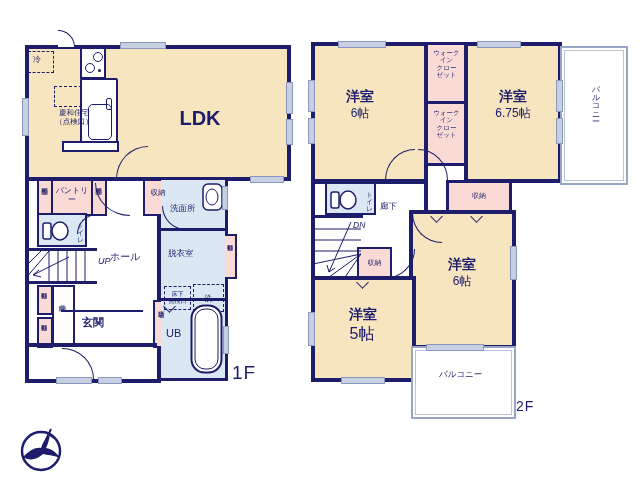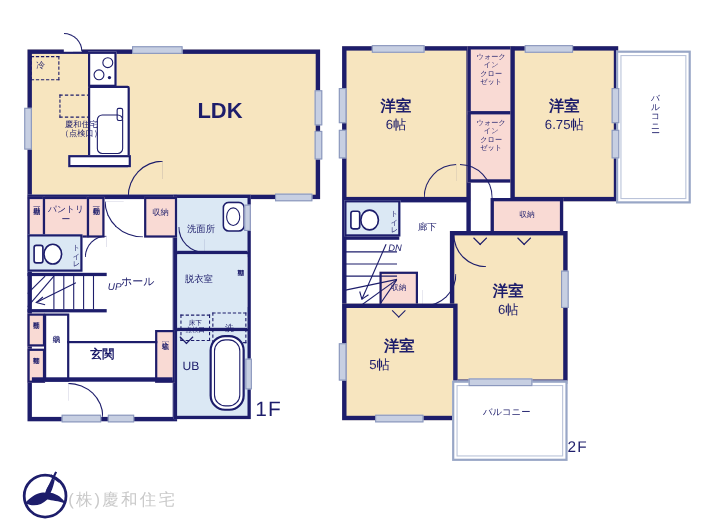--- a/index.html
+++ b/index.html
@@ -10,21 +10,21 @@
     --win:#c7cfe2;
     --winb:#8b97bd;
     --bal:#98a6c6;
   }
   html,body{margin:0;padding:0;background:#fff;}
   #canvas{position:relative;width:640px;height:480px;background:#fff;overflow:hidden;
     font-family:"Liberation Sans","DejaVu Sans",sans-serif;color:var(--wall);}
   .room{position:absolute;box-sizing:border-box;}
   .b4{border:4px solid var(--wall);}
   .b3{border:3px solid var(--wall);}
-  .b2{border:2px solid var(--wall);}
+  .b2{border:2px solid var(--wall);margin-left:12px;}
   .cream{background:var(--room);}
   .pink{background:var(--storage);}
   .blue{background:var(--wet);}
   .white{background:#fff;}
   .lbl{position:absolute;color:var(--wall);line-height:1.15;white-space:pre-line;z-index:6;}
   .ctr{text-align:center;}
   .vtext{writing-mode:vertical-rl;text-orientation:upright;letter-spacing:0px;line-height:1;}
   .bold{font-weight:bold;}
   .ital{font-style:italic;}
   .win{position:absolute;background:var(--win);border:1px solid var(--winb);box-sizing:border-box;z-index:5;}
@@ -62,21 +62,21 @@
     <div style="position:absolute;left:16px;top:20px;width:3px;height:3px;background:var(--wall);border-radius:50%;"></div>
   </div>
   <div class="icon" style="left:80px;top:78px;width:38px;height:74px;background:#fff;border:2px solid var(--wall);box-sizing:border-box;border-radius:2px;">
     <div style="position:absolute;left:6px;top:24px;width:22px;height:34px;border:1px solid var(--wall);border-radius:5px;"></div>
     <div style="position:absolute;left:24px;top:18px;width:4px;height:10px;border:1px solid var(--wall);border-radius:2px;"></div>
   </div>
   <div class="icon" style="left:62px;top:141px;width:57px;height:11px;background:#fff;border:2px solid var(--wall);box-sizing:border-box;"></div>
   <div class="dash" style="left:54px;top:86px;width:28px;height:21px;"></div>
   <div class="lbl ctr" style="left:40px;top:109px;width:68px;font-size:7.5px;">慶和住宅
 （点検口）</div>
-  <div class="lbl ctr bold" style="left:150px;top:90px;width:100px;font-size:20px;">LDK</div>
+  <div class="lbl ctr bold" style="left:150px;top:107px;width:100px;font-size:20px;">LDK</div>
   <div class="arc tl" style="left:116px;top:146px;width:32px;height:33px;"></div>
   <div class="fin" style="left:58px;top:30px;width:16px;height:16px;"></div>
 
   <div class="room b2 pink" style="left:25px;top:179px;width:16px;height:37px;">
     <span class="lbl vtext" style="left:2px;top:2px;font-size:6.5px;">可動棚</span>
   </div>
   <div class="room b2 pink" style="left:39px;top:179px;width:42px;height:37px;">
     <span class="lbl ctr" style="left:1px;top:5px;width:36px;font-size:8px;">パントリー</span>
   </div>
   <div class="room b2 pink" style="left:79px;top:179px;width:16px;height:37px;">
@@ -231,21 +231,21 @@
   </div>
 
   <div class="room b4 cream" style="left:409px;top:210px;width:107px;height:139px;"></div>
   <div class="lbl ctr bold" style="left:432px;top:256px;width:60px;font-size:14px;">洋室</div>
   <div class="lbl ctr" style="left:432px;top:275px;width:60px;font-size:12px;">6帖</div>
   <div class="chev" style="left:432px;top:212px;"></div>
   <div class="chev" style="left:472px;top:212px;"></div>
 
   <div class="room b4 cream" style="left:311px;top:276px;width:105px;height:106px;"></div>
   <div class="lbl ctr bold" style="left:333px;top:306px;width:60px;font-size:14px;">洋室</div>
-  <div class="lbl ctr" style="left:315px;top:325px;width:60px;font-size:12px;">5帖</div>
+  <div class="lbl ctr" style="left:332px;top:325px;width:60px;font-size:16px;">5帖</div>
   <div class="chev" style="left:358px;top:278px;"></div>
 
   <div class="balcony" style="left:411px;top:346px;width:105px;height:73px;">
     <span class="lbl" style="left:26px;top:22px;font-size:8.5px;">バルコニー</span>
   </div>
 
   <div class="arc tl" style="left:385px;top:149px;width:30px;height:31px;"></div>
   <div class="arc tr" style="left:418px;top:149px;width:30px;height:31px;"></div>
   <div class="arc bl" style="left:412px;top:213px;width:30px;height:30px;"></div>
   <div class="arc br" style="left:384px;top:249px;width:31px;height:30px;"></div>
@@ -262,15 +262,14 @@
   <div class="win" style="left:426px;top:344px;width:58px;height:7px;"></div>
 
   <span class="lbl" style="left:516px;top:398px;font-size:14px;letter-spacing:1px;">2F</span>
 
   <svg class="icon" style="left:16px;top:426px;" width="50" height="48" viewBox="0 0 50 48">
     <circle cx="25" cy="25" r="19" fill="none" stroke="#1d1d6b" stroke-width="2.5"></circle>
     <line x1="35" y1="3" x2="27" y2="20" stroke="#1d1d6b" stroke-width="2"></line>
     <line x1="30" y1="6" x2="38" y2="12" stroke="#1d1d6b" stroke-width="2"></line>
     <path d="M7 31 C14 24 20 21 25 22 C27 16 30 12 34 9 C33 14 32 18 30 22 C36 23 41 27 44 32 C37 29 31 29 27 28 C21 34 13 35 7 31 Z" fill="#1d1d6b"></path>
   </svg>
-  <span class="lbl" style="left:62px;top:446px;font-size:15px;letter-spacing:2px;color:#c9c9c9;">(株)慶和住宅</span>
 
 </div>
 
 </body></html>

